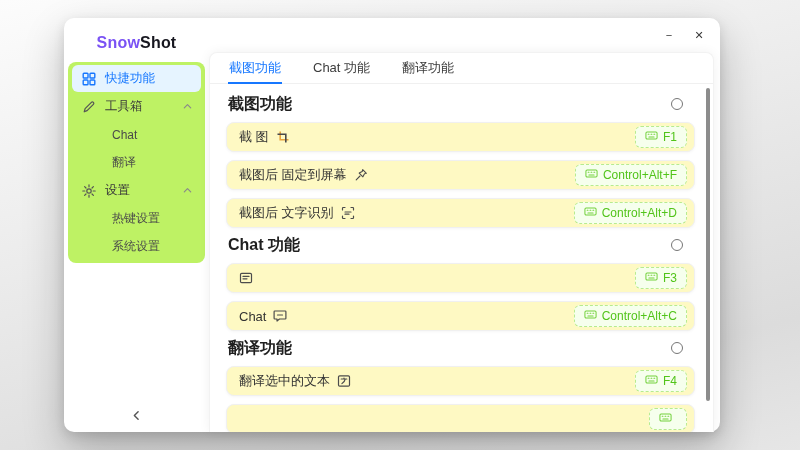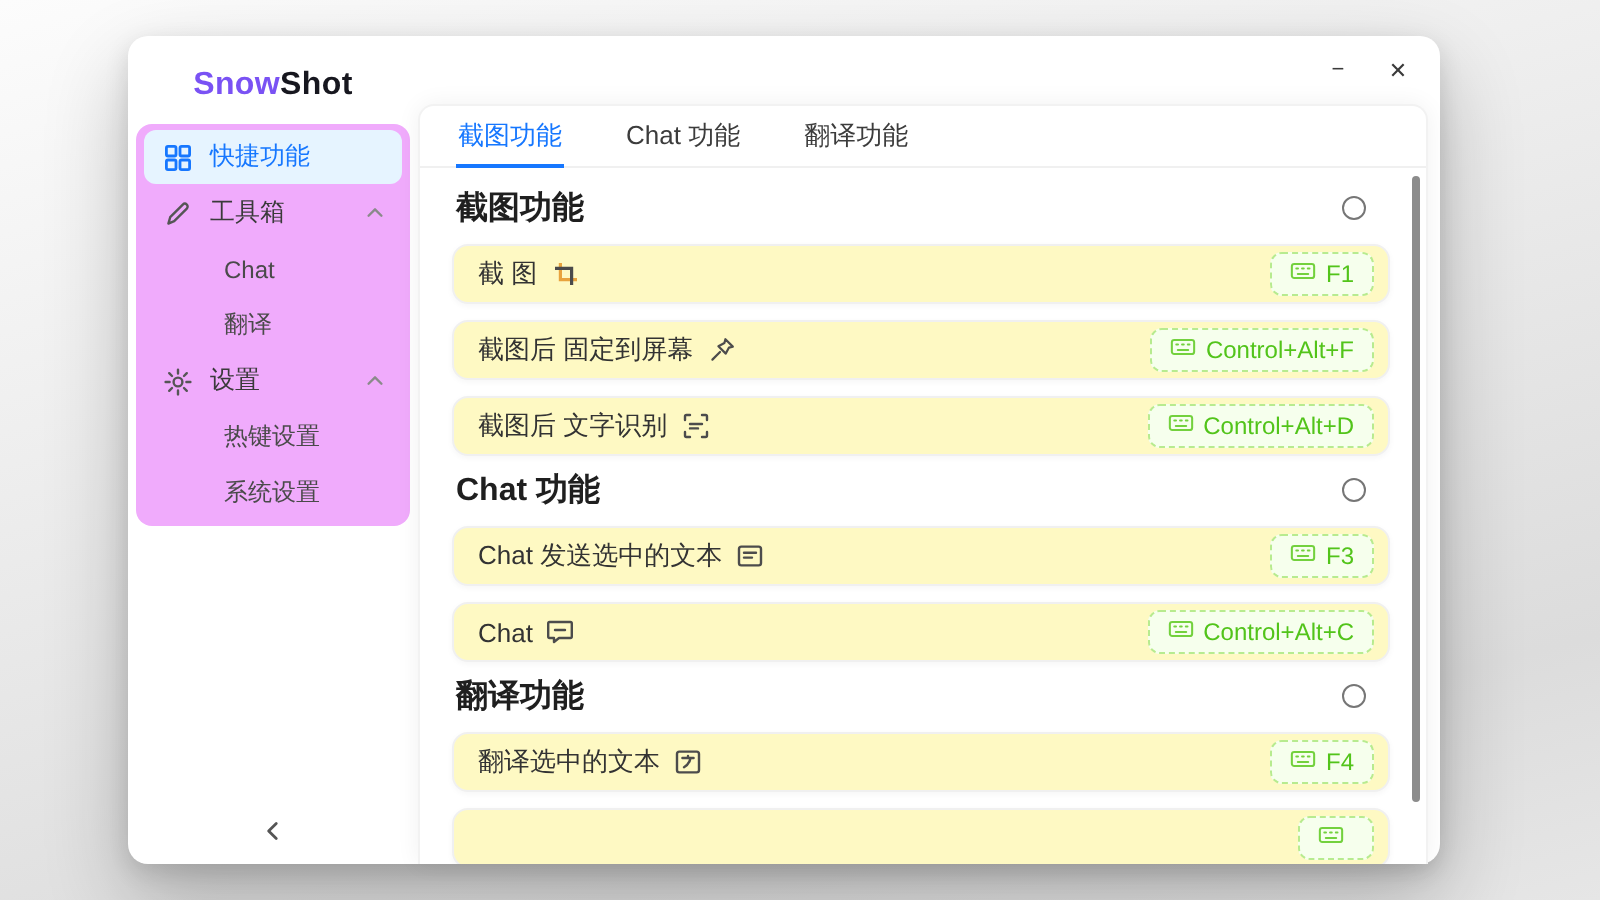--- a/index.html
+++ b/index.html
@@ -16,21 +16,21 @@
   }
   
   .tb-controls{position:absolute;top:7px;right:10px;display:flex;gap:8px;z-index:9}
   .ctrl{width:22px;height:20px;display:flex;align-items:center;justify-content:center;
     font-size:11px;color:#3a3a3a;border-radius:4px;cursor:default;user-select:none}
   
   .sidebar{position:absolute;left:0;top:0;bottom:0;width:145px;box-sizing:border-box;padding-top:16px}
   .logo{text-align:center;font-weight:bold;font-size:16px;letter-spacing:.2px;height:18px}
   .logo .p1{color:#7a52f4}
   .logo .p2{color:#17171f}
-  .menu{margin:10px 4px 0;background:#f0abfc;border-radius:8px;padding:2px 0}
+  .menu{margin:10px 4px 0;background:#bef264;border-radius:8px;padding:2px 0}
   .mi{height:27px;display:flex;align-items:center;gap:9px;margin:1px 4px;padding:0 8px 0 10px;
       border-radius:6px;font-size:12.5px;color:#3a3a3a;cursor:pointer}
   .mi .i{flex:0 0 auto}
   .mi.selected{background:#e6f4ff;color:#1677ff}
   .mi .chev{margin-left:auto;color:#8a8a8a;display:flex}
   .mi.sub{padding-left:40px;font-size:12px;color:#4a4a4a}
   .collapse{position:absolute;bottom:10px;left:0;right:0;display:flex;justify-content:center;color:#555;cursor:pointer}
   
   .card{
     position:absolute;left:145px;top:34px;right:6px;bottom:0;background:#fff;
@@ -244,21 +244,20 @@
           <span>Control+Alt+D</span>
         </span>
       </div>
 
       <div class="sec-head">
         <span class="sec-title">Chat 功能</span>
         <span class="help-circle"></span>
       </div>
 
       <div class="hrow">
-        <span class="rlabel">Chat 发送选中的文本</span>
         <span class="ric">
             <svg class="i" width="14" height="14">
               <use href="#sym-msg"></use>
             </svg>
           </span>
         <span class="badge">
           <span class="i"><svg width="13" height="13">
                 <use href="#sym-kbd"></use>
               </svg></span>
           <span>F3</span>

